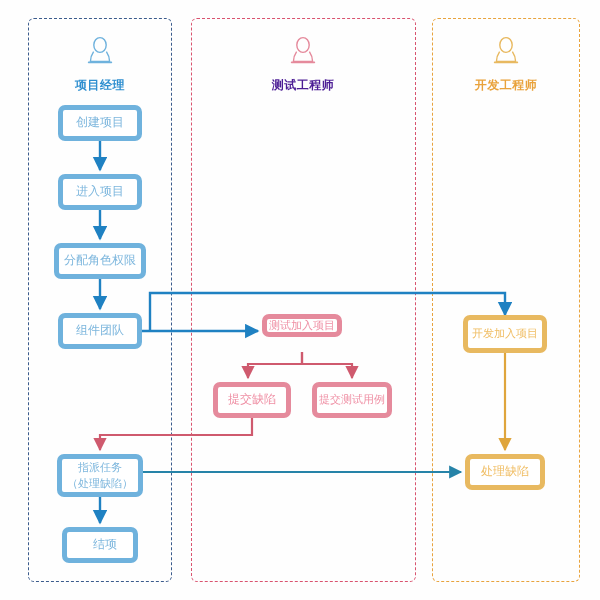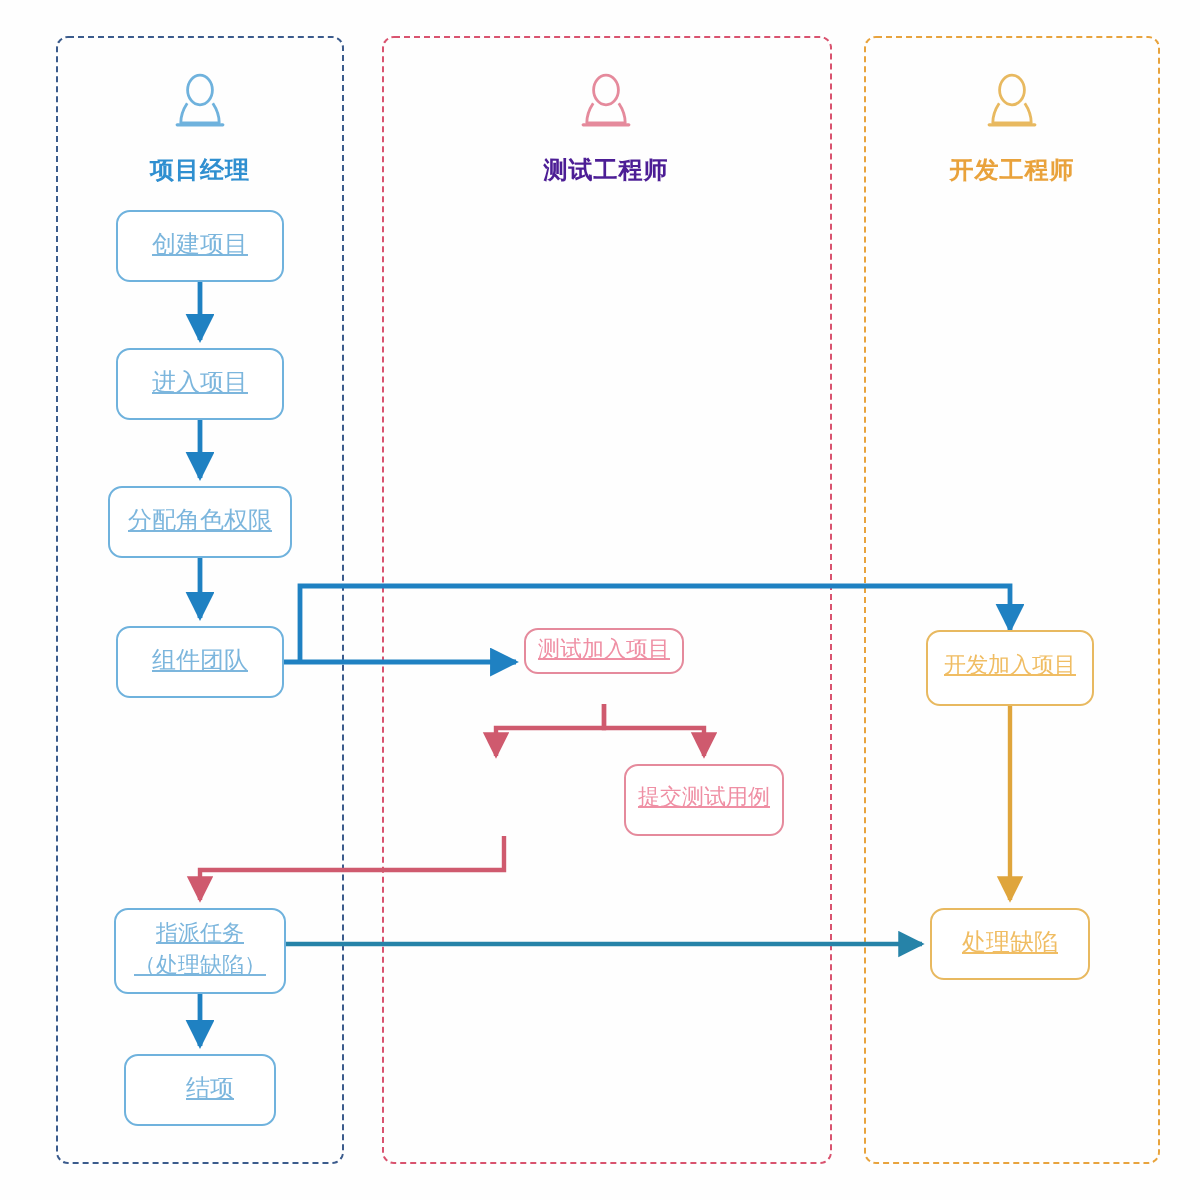--- a/index.html
+++ b/index.html
@@ -43,33 +43,32 @@
     white-space: nowrap;
   }
   .title-pm  { color: #2f8fd0; }
   .title-qa  { color: #4c1d95; }
   .title-dev { color: #e9a23b; }
 
   
   .node {
     position: absolute;
     box-sizing: border-box;
-    border: 1px solid #a21caf;
+    border: 5px solid #a21caf;
     border-radius: 7px;
     background: #ffffff;
     display: flex;
     align-items: center;
     justify-content: center;
     text-align: center;
     font-size: 12px;
     line-height: 1.45;
     color: #7fb9e0;
     white-space: pre-line;
     user-select: none;
-    text-decoration: underline;
   }
   .node.blue   { border-color: #6fb2dd; color: #7cb6dd; }
   .node.red    { border-color: #e58a9c; color: #ef8fa4; }
   .node.orange { border-color: #e8b960; color: #f0bd63; }
 
   
   #wires {
     position: absolute;
     left: 0; top: 0;
     width: 600px;
@@ -163,20 +162,21 @@
 
   <div class="node blue" style="left:58px; top:313px; width:84px; height:36px;">组件团队</div>
 
   <div class="node blue" style="left:57px; top:454px; width:86px; height:43px; font-size:11px;">指派任务
 （处理缺陷）</div>
 
   <div class="node blue" style="left:62px; top:527px; width:76px; height:36px;padding-left:10px;">结项</div>
 
   <div class="node red" style="left:262px; top:314px; width:80px; height:23px; font-size:11px;">测试加入项目</div>
 
+  <div class="node red" style="left:213px; top:382px; width:78px; height:36px;">提交缺陷</div>
 
   <div class="node red" style="left:312px; top:382px; width:80px; height:36px; font-size:11px;">提交测试用例</div>
 
   <div class="node orange" style="left:463px; top:315px; width:84px; height:38px; font-size:11px;">开发加入项目</div>
 
   <div class="node orange" style="left:465px; top:454px; width:80px; height:36px;">处理缺陷</div>
 
 </div>
 
 </body></html>

